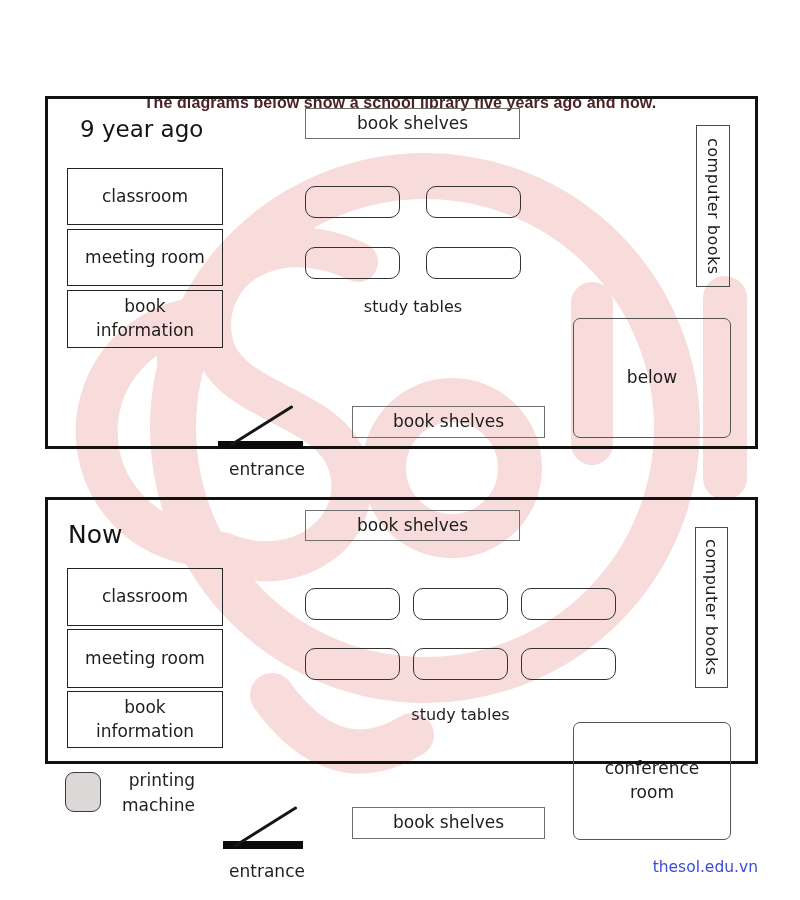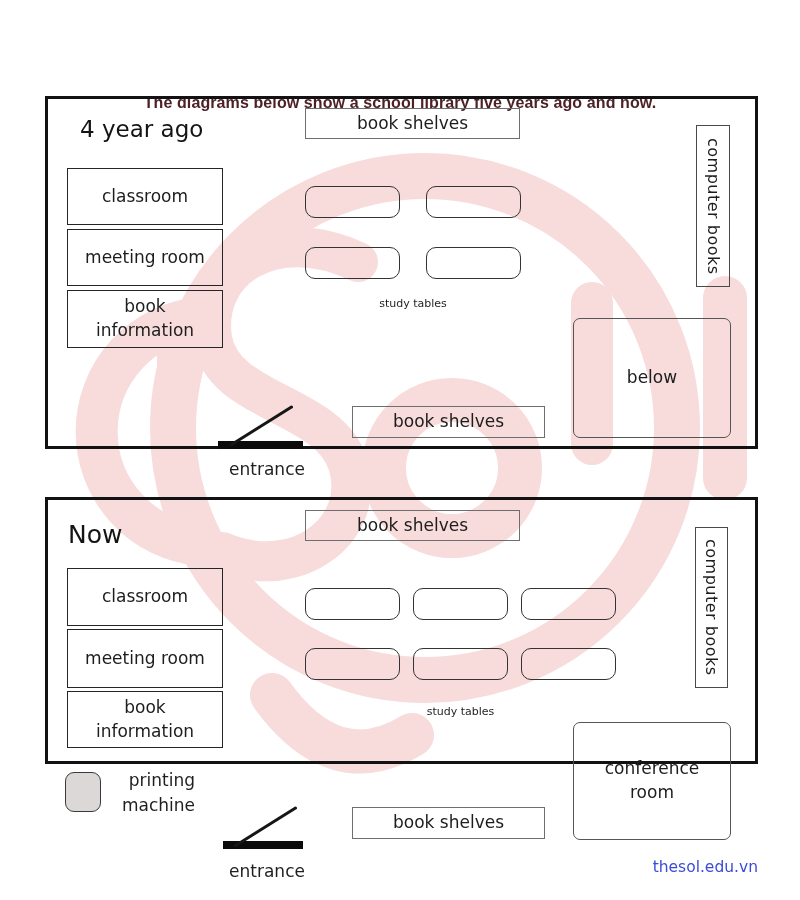--- a/index.html
+++ b/index.html
@@ -31,21 +31,21 @@
   .vertbox { position: absolute; border: 1.2px solid #4a4a4a; display: flex; align-items: center;
     justify-content: center; }
   .vertbox span { writing-mode: vertical-rl; font-size: 16px; letter-spacing: 0.5px; color: #1d1d1d; }
 
   .tables { position: absolute; display: flex; flex-direction: column; }
   .trow { display: flex; }
   .past .tables { gap: 29px; } .past .trow { gap: 26px; }
   .now  .tables { gap: 28px; } .now  .trow { gap: 13px; }
   .stable { width: 95px; height: 32px; border: 1.4px solid #333; border-radius: 10px; background: transparent; }
 
-  .study-label { position: absolute; text-align: center; font-size: 11px; }
+  .study-label { position: absolute; text-align: center; font-size: 16px; }
 
   .door-bar { position: absolute; height: 8px; background: #0b0b0b; }
   .door-line { position: absolute; width: 74px; height: 3px; background: #161616; border-radius: 2px;
     transform-origin: 0 50%; transform: rotate(-32deg); }
 
   .entrance-label { position: absolute; width: 90px; text-align: center; font-size: 17px; }
 
   .printer-icon { position: absolute; width: 36px; height: 40px; background: #dcd8d8;
     border: 1.5px solid #3a3a3a; border-radius: 9px; }
   .printer-label { position: absolute; width: 85px; text-align: right; font-size: 17px; line-height: 1.45; }
@@ -67,21 +67,21 @@
     <path class="wm" d="M 725,298 L 725,478" stroke-width="44"></path>
     <path class="wm" d="M 272,695 Q 335,782 412,735" stroke-width="44"></path>
   </g>
 </svg>
 
 <div class="layer">
 
   <div class="page-title">The diagrams below show a school library five years ago and now.</div>
 
   <div class="diagram past">
-    <div class="dlabel" style="left:32px; top:17px;">4 year ago</div>
+    <div class="dlabel" style="left:32px; top:17px;">9 year ago</div>
 
     <div class="box shelf" style="left:257px; top:9px; width:215px; height:31px;">book shelves</div>
 
     <div class="vertbox" style="left:648px; top:26px; width:34px; height:162px;">
       <span>computer books</span>
     </div>
 
     <div class="box" style="left:19px; top:69px; width:156px; height:57px;">classroom</div>
     <div class="box" style="left:19px; top:130px; width:156px; height:57px;">meeting room</div>
     <div class="box" style="left:19px; top:191px; width:156px; height:58px; padding:0 28px;">book information</div>

